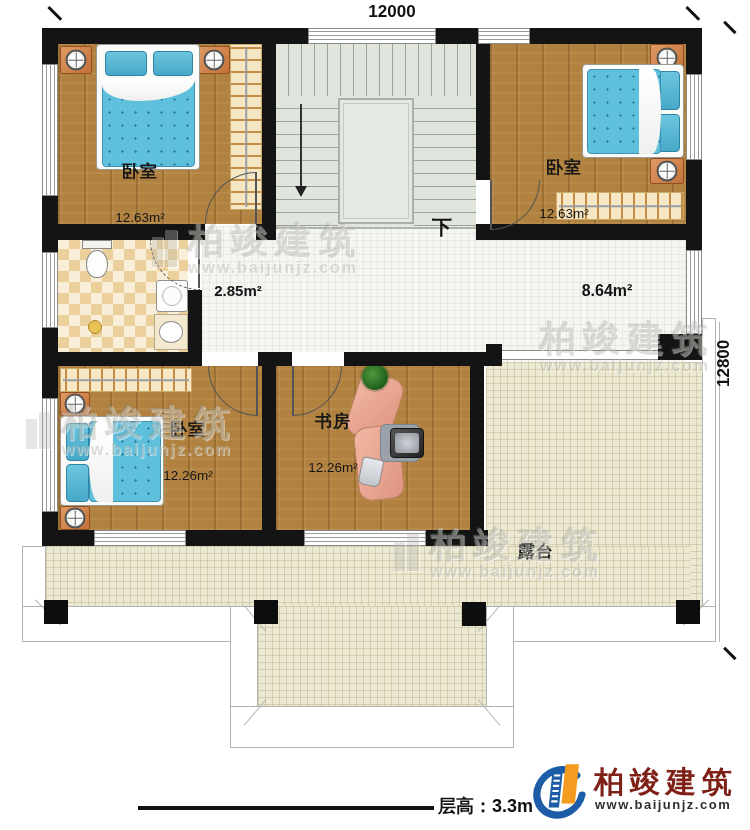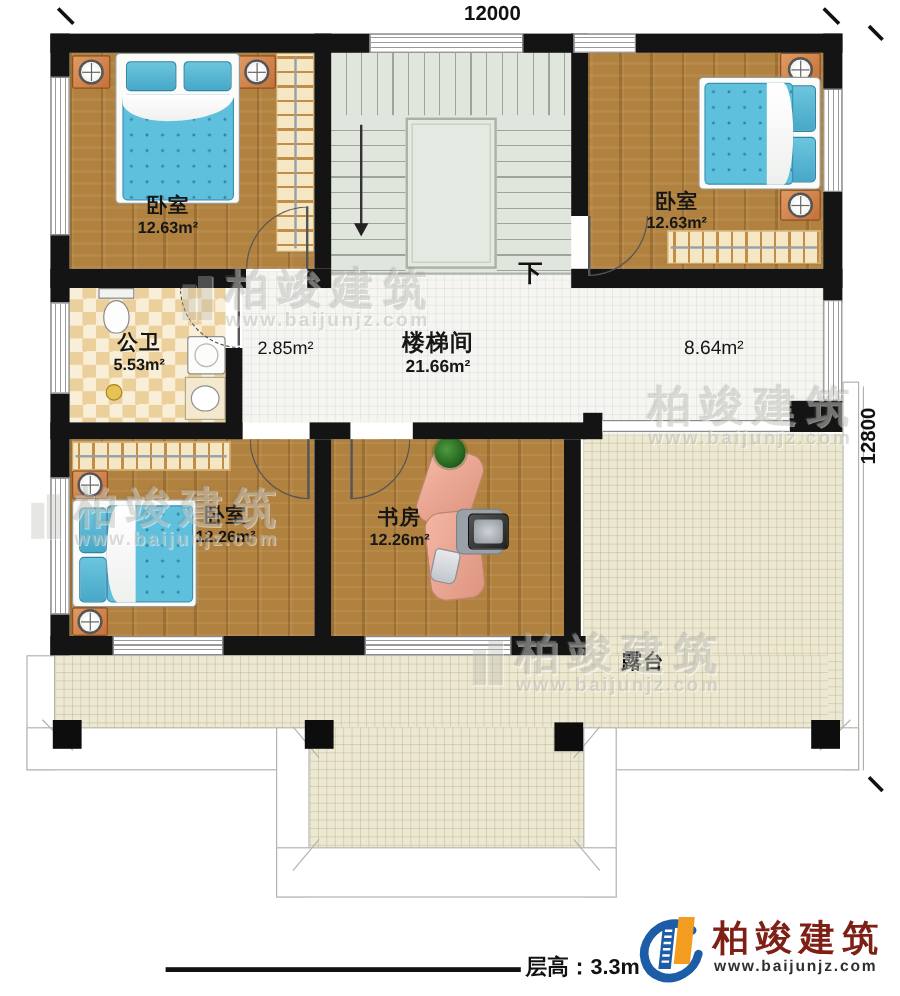--- a/index.html
+++ b/index.html
@@ -77,22 +77,22 @@
 
   
   .dn-line { width:2px; background:#333; }
   .dn-arrow { width:0; height:0; border:6px solid transparent; border-top:11px solid #222; }
   .dn-label { font-size:20px; font-weight:bold; color:#111; }
 
   
   .rlabel { display:flex; flex-direction:column; align-items:center; text-align:center; color:#161616; line-height:1.15; }
   .rname { font-size:17px; font-weight:bold; letter-spacing:1px; }
   .rname.big { font-size:19px; }
-  .rarea { font-size:13.5px; font-weight:bold; }
-  .arealabel { font-size:15px; font-weight:normal; color:#161616; }
+  .rarea { font-size:13.5px; font-weight:normal;margin-top:28px; }
+  .arealabel { font-size:15px; font-weight:bold; color:#161616; }
 
   
   .dim { font-size:17px; font-weight:bold; color:#111; }
   .dim.vert { writing-mode:vertical-rl; transform:rotate(180deg); }
   .tick { background:#111; height:2.5px; }
 
   
   .wm { display:flex; align-items:center; gap:8px; opacity:.55; pointer-events:none; }
   .wm-icon { width:30px; height:46px; position:relative; }
   .wm-icon::before { content:""; position:absolute; left:2px; top:11px; width:11px; height:30px; background:rgba(185,185,178,.65); box-shadow:1px 1px 0 rgba(255,255,255,.85); }
@@ -254,42 +254,34 @@
   <div class="abs leaf" style="left:292px;top:366px;width:2px;height:50px"></div>
 
   <div class="abs rlabel" style="left:90px;top:162px;width:100px">
     <div class="rname">卧室</div>
     <div class="rarea">12.63m²</div>
   </div>
   <div class="abs rlabel" style="left:514px;top:158px;width:100px">
     <div class="rname">卧室</div>
     <div class="rarea">12.63m²</div>
   </div>
-  <div class="abs rlabel" style="left:76px;top:276px;width:80px">
-    <div class="rname">公卫</div>
-    <div class="rarea">5.53m²</div>
-  </div>
   <div class="abs arealabel" style="left:206px;top:282px;width:64px;text-align:center">2.85m²</div>
-  <div class="abs rlabel" style="left:322px;top:276px;width:86px">
-    <div class="rname big">楼梯间</div>
-    <div class="rarea" style="font-size:14.5px">21.66m²</div>
-  </div>
-  <div class="abs arealabel" style="left:570px;top:282px;width:74px;text-align:left;font-size:16px">8.64m²</div>
+  <div class="abs arealabel" style="left:570px;top:282px;width:74px;text-align:center;font-size:16px">8.64m²</div>
   <div class="abs rlabel" style="left:138px;top:420px;width:100px">
     <div class="rname">卧室</div>
     <div class="rarea">12.26m²</div>
   </div>
-  <div class="abs rlabel" style="left:286px;top:422px;width:94px">
+  <div class="abs rlabel" style="left:286px;top:412px;width:94px">
     <div class="rname">书房</div>
     <div class="rarea">12.26m²</div>
   </div>
   <div class="abs rname" style="left:504px;top:540px;width:64px;text-align:center">露台</div>
   <div class="abs dn-label" style="left:432px;top:214px">下</div>
 
-  <div class="abs dim" style="left:350px;top:2px;width:84px;text-align:right">12000</div>
+  <div class="abs dim" style="left:350px;top:2px;width:84px;text-align:center">12000</div>
   <div class="abs tick" style="left:46px;top:12px;width:18px;transform:rotate(45deg)"></div>
   <div class="abs tick" style="left:684px;top:12px;width:18px;transform:rotate(45deg)"></div>
   <div class="abs dim vert" style="left:714px;top:316px;width:24px;height:94px;text-align:center">12800</div>
   <div class="abs tick" style="left:722px;top:26px;width:16px;transform:rotate(45deg)"></div>
   <div class="abs tick" style="left:722px;top:652px;width:16px;transform:rotate(45deg)"></div>
 
   <div class="abs wm" style="left:150px;top:222px">
     <div class="wm-icon"></div>
     <div class="wm-text">
       <span class="wm-brand">柏竣建筑</span>

